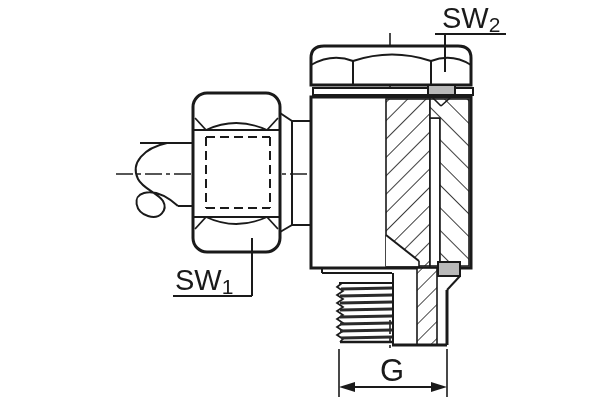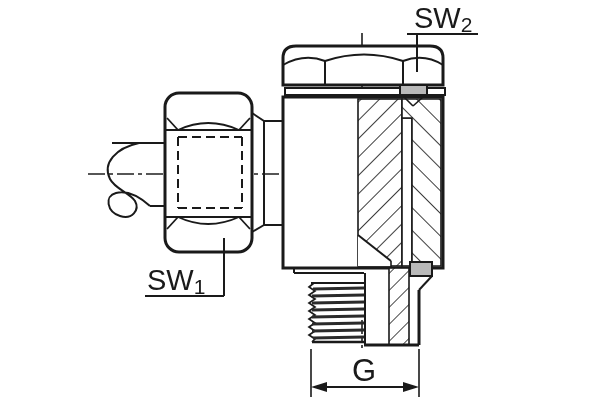--- a/index.html
+++ b/index.html
@@ -1,17 +1,17 @@
 <!DOCTYPE html>
 <html><head>
 <meta charset="utf-8">
 <style>
   html,body{margin:0;padding:0;background:#ffffff;}
   .stage{position:relative;width:528px;height:400px;background:#ffffff;overflow:hidden;
-         font-family:"Liberation Sans", sans-serif;}
+         font-family:"Liberation Sans", sans-serif;margin-left:28px;}
   svg{display:block;}
   .lbl{font-family:"Liberation Sans", sans-serif;font-size:29px;fill:#1a1a1a;}
   .lbl-sub{font-size:21px;}
   .lbl-g{font-family:"Liberation Sans", sans-serif;font-size:31px;fill:#1a1a1a;}
 </style>
 </head>
 <body>
 
 <div class="stage">
 <svg width="600" height="400" viewBox="0 0 600 400">

